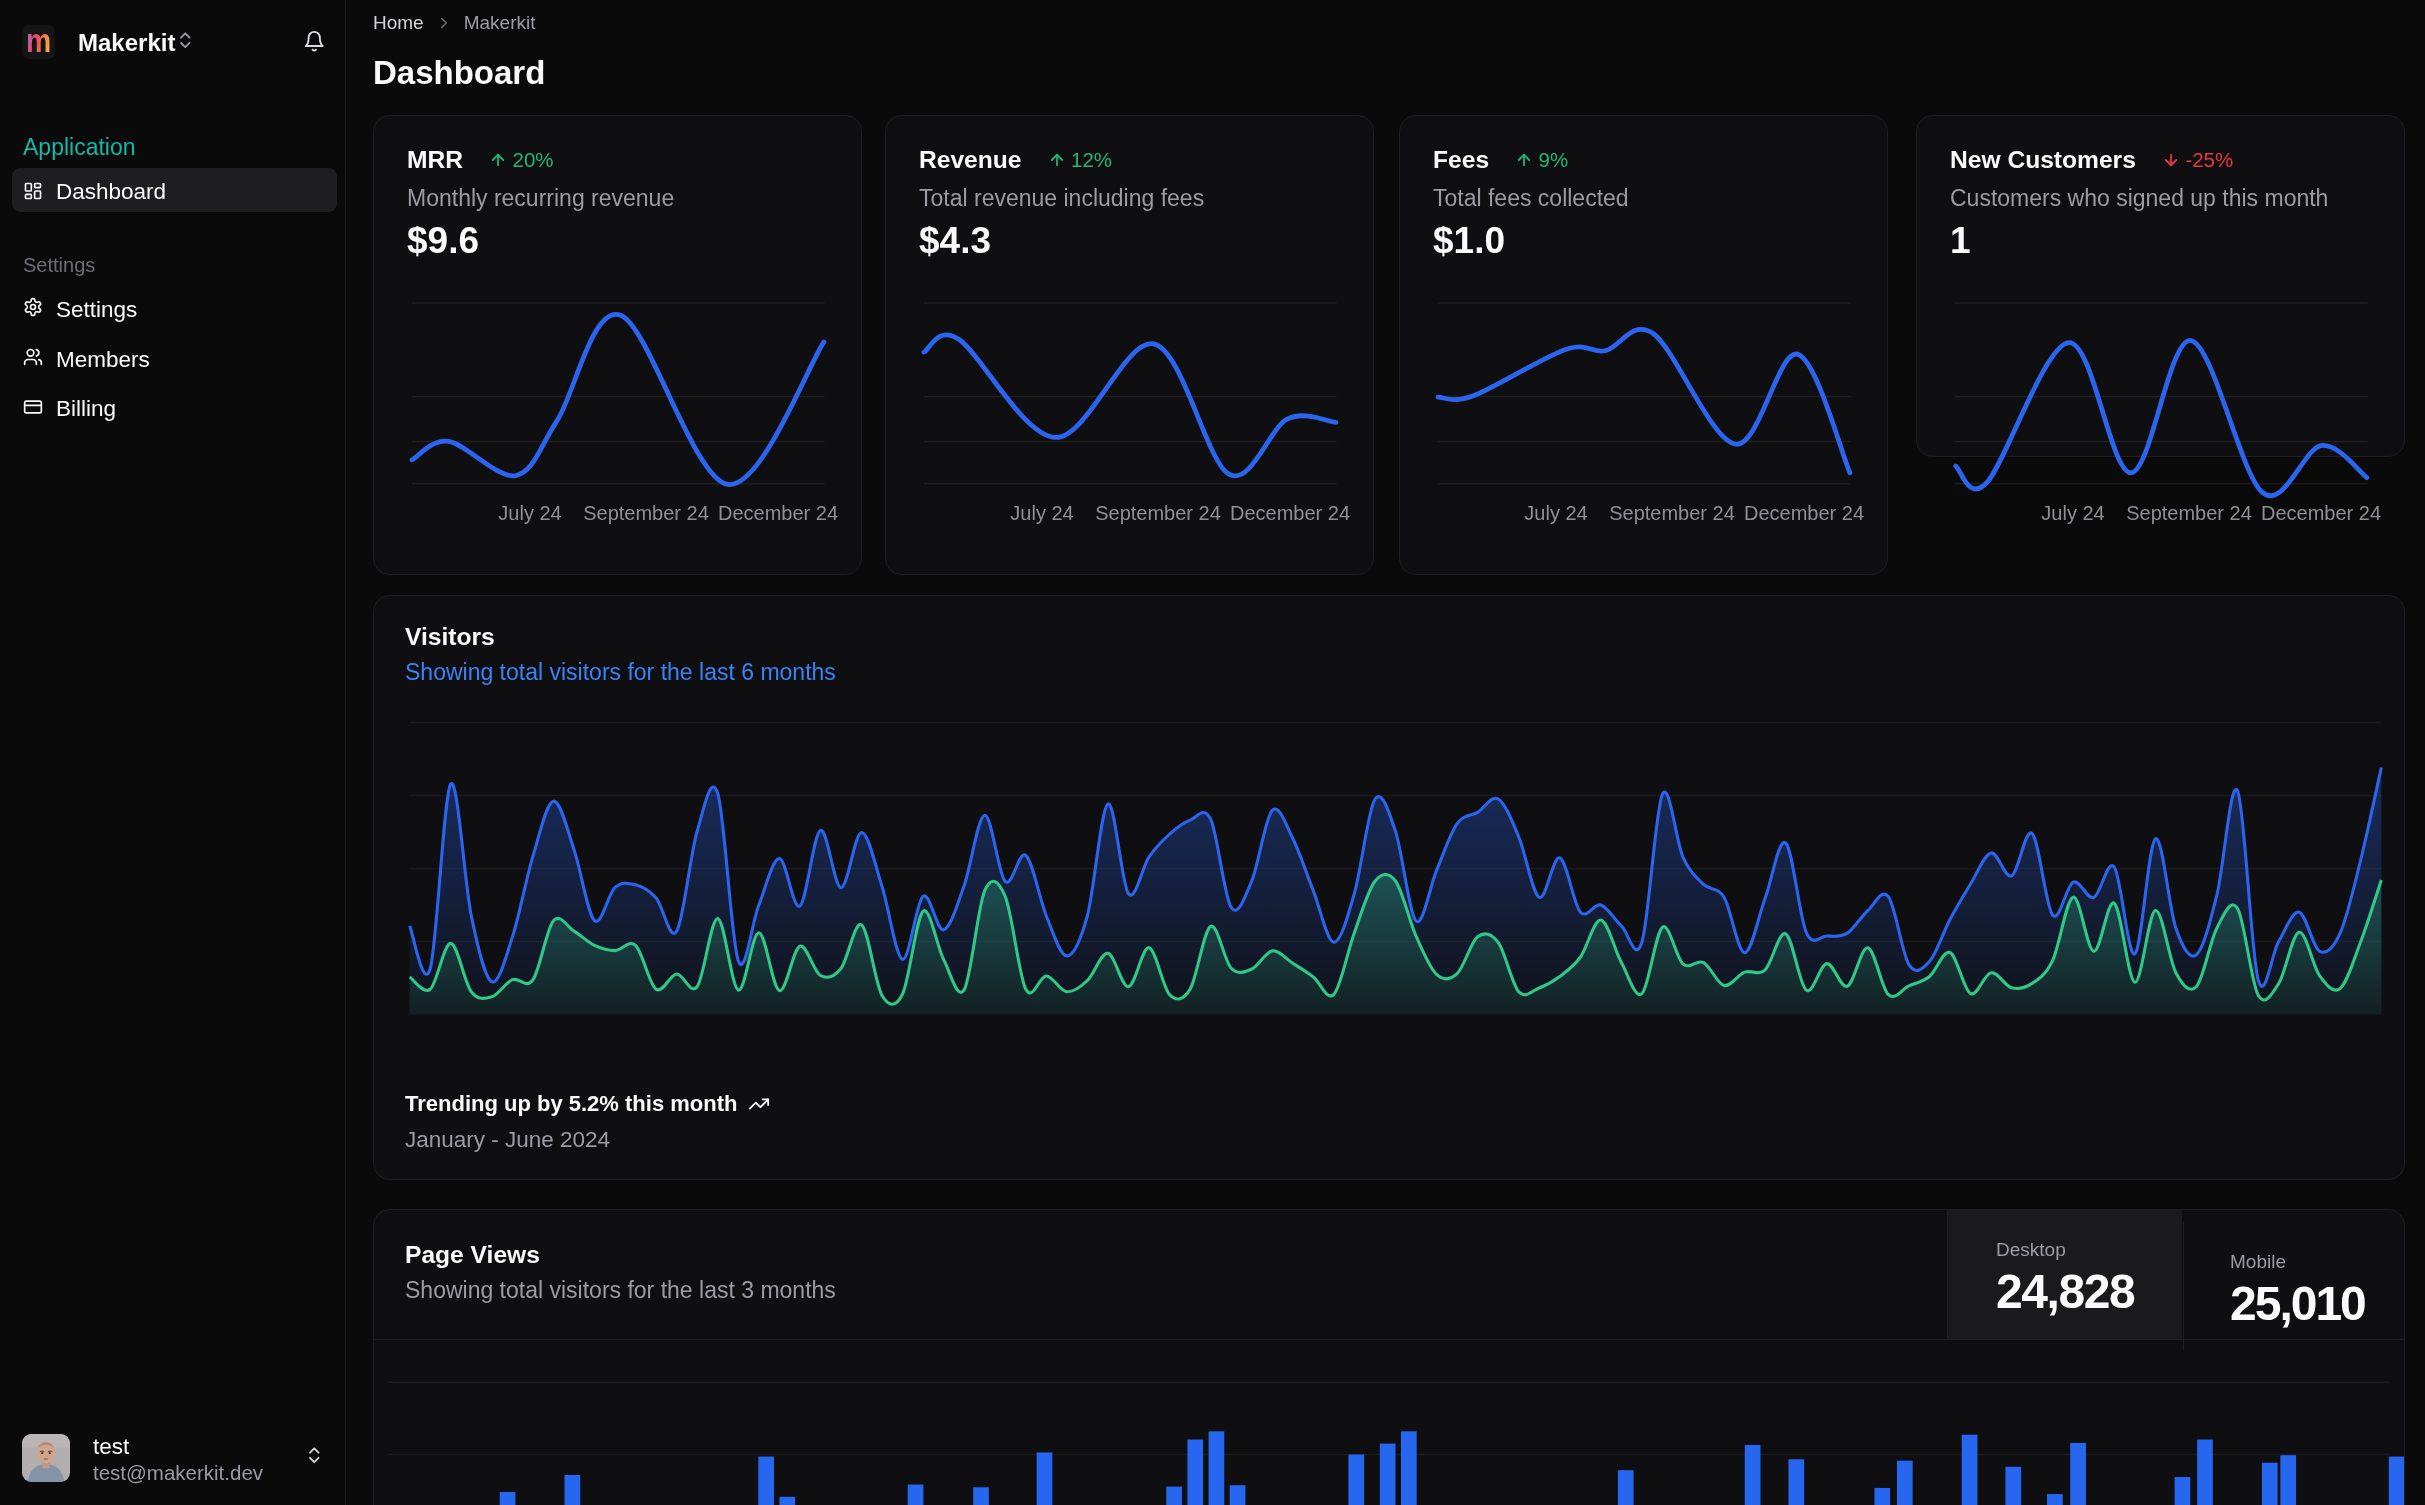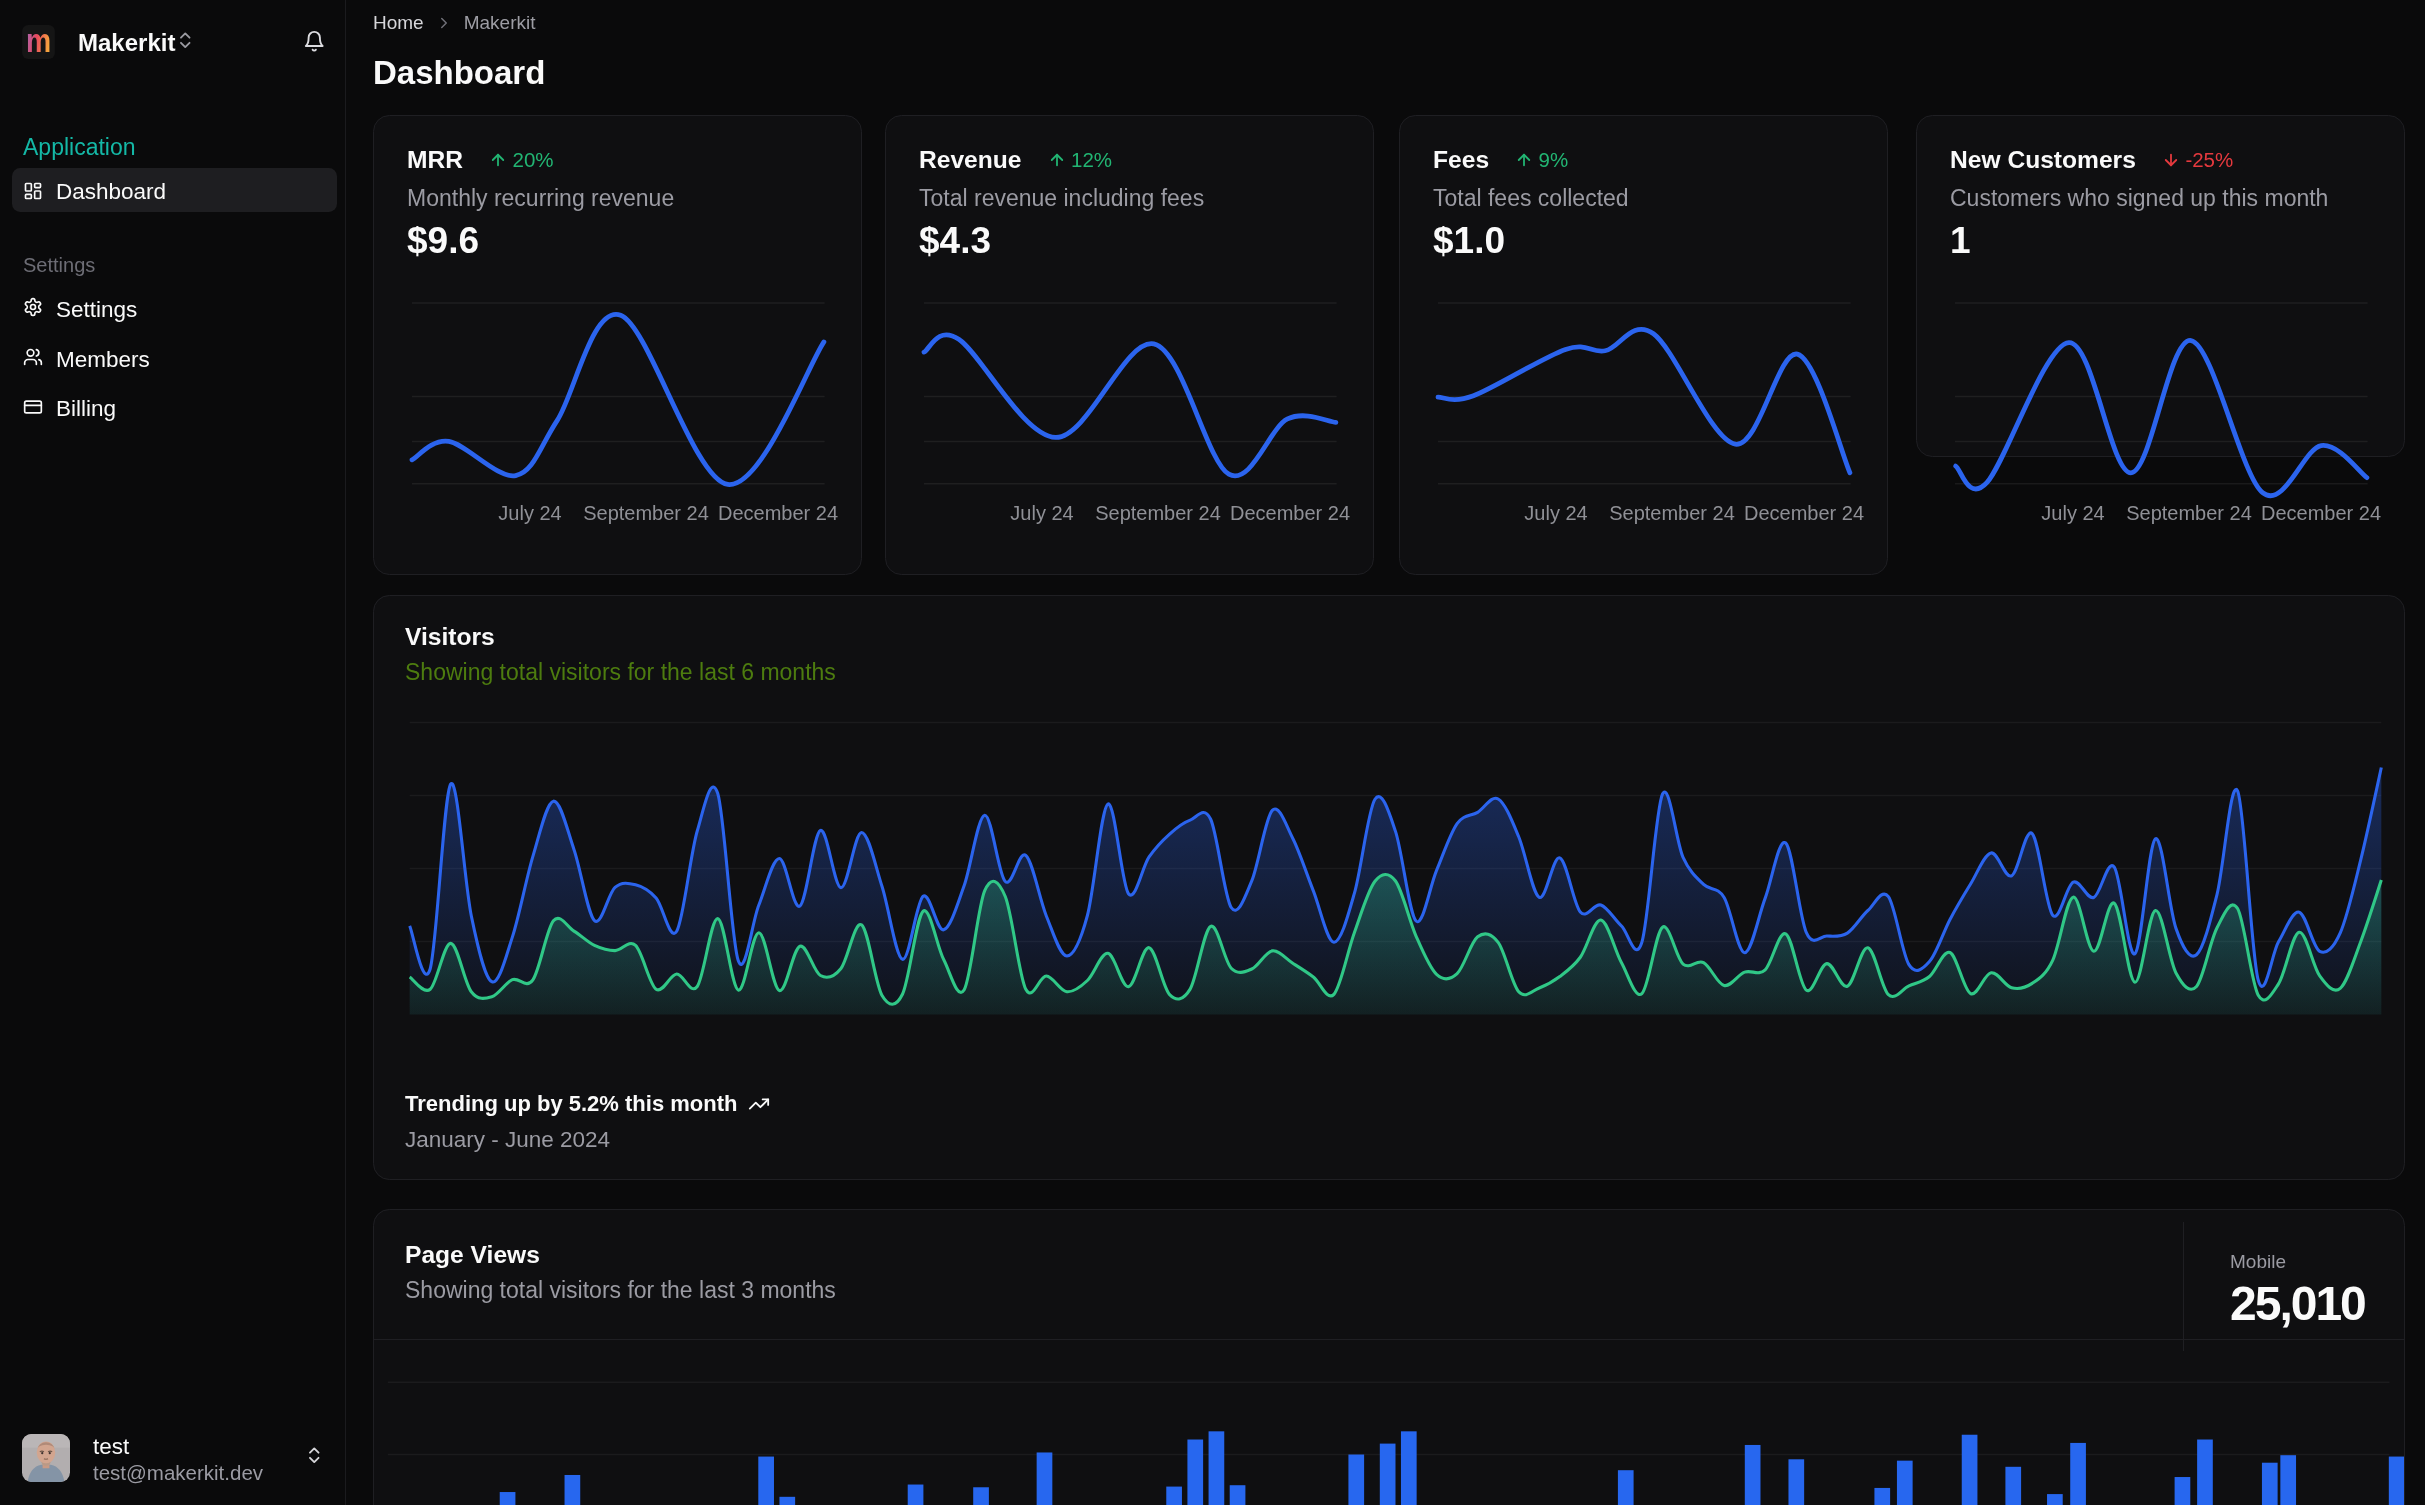--- a/index.html
+++ b/index.html
@@ -226,33 +226,37 @@
         <line x1="0" y1="275" x2="605" y2="275" stroke="rgba(255,255,255,0.065)" stroke-width="2"></line>
         <path d="M1.0 249.0 C8.7 253.0 19.3 303.2 47.0 273.0 C74.7 242.8 131.8 70.3 167.0 68.0 C202.2 65.7 228.2 259.5 258.0 259.0 C287.8 258.5 313.8 60.2 346.0 65.0 C378.2 69.8 419.2 262.3 451.0 288.0 C482.8 313.7 511.5 222.7 537.0 219.0 C562.5 215.3 592.8 258.2 604.0 266.0" fill="none" stroke="#2b64ee" stroke-width="7" stroke-linecap="round"></path>
       </svg></div>
   <div style="position:absolute;left:156px;top:386px;transform:translateX(-50%);font-size:20px;color:#8f9096;white-space:nowrap">July 24</div>
     <div style="position:absolute;left:272px;top:386px;transform:translateX(-50%);font-size:20px;color:#8f9096;white-space:nowrap">September 24</div>
     <div style="position:absolute;left:404px;top:386px;transform:translateX(-50%);font-size:20px;color:#8f9096;white-space:nowrap">December 24</div>
 </div>
 
 <div class="cardframe" style="left:373px;top:595px;width:2032px;height:585px">
   <div style="position:absolute;left:31px;top:27px;font-size:24.6px;font-weight:700;color:#fafafa">Visitors</div>
-  <div style="position:absolute;left:31px;top:63px;font-size:23px;color:#4d7c0f">Showing total visitors for the last 6 months</div>
+  <div style="position:absolute;left:31px;top:63px;font-size:23px;color:#3b82f6">Showing total visitors for the last 6 months</div>
   <div style="position:absolute;left:31px;top:495px;display:flex;align-items:center;gap:11px">
     <span style="font-size:22px;font-weight:700;color:#fafafa">Trending up by 5.2% this month</span>
     <svg width="22" height="22" viewBox="0 0 24 24" fill="none" stroke="#fafafa" stroke-width="2" stroke-linecap="round" stroke-linejoin="round">
         <polyline points="22 7 13.5 15.5 8.5 10.5 2 17"></polyline>
         <polyline points="16 7 22 7 22 13"></polyline>
       </svg>
   </div>
   <div style="position:absolute;left:31px;top:531px;font-size:22.5px;color:#9b9ba3">January - June 2024</div>
 </div>
 
 <div class="cardframe" style="left:373px;top:1209px;width:2032px;height:478px;overflow:hidden">
   <div style="position:absolute;left:31px;top:31px;font-size:24.6px;font-weight:700;color:#fafafa">Page Views</div>
   <div style="position:absolute;left:31px;top:67px;font-size:23px;color:#9b9ba3">Showing total visitors for the last 3 months</div>
+  <div style="position:absolute;left:1573px;top:0;width:235px;height:129px;background:#1a1a1d;border-left:1.4px solid #1f1f23">
+    <div style="position:absolute;left:48px;top:29px;font-size:19px;color:#9b9ba3">Desktop</div>
+    <div style="position:absolute;left:48px;top:54px;font-size:48px;font-weight:700;letter-spacing:-1.4px;color:#fafafa">24,828</div>
+  </div>
   <div style="position:absolute;left:1809px;top:12px;width:223px;height:129px;border-left:1.4px solid #1f1f23">
     <div style="position:absolute;left:46px;top:29px;font-size:19px;color:#9b9ba3">Mobile</div>
     <div style="position:absolute;left:46px;top:54px;font-size:48px;font-weight:700;letter-spacing:-2px;color:#fafafa">25,010</div>
   </div>
   <div style="position:absolute;left:0;top:129px;width:2032px;height:1.4px;background:#1f1f23"></div>
 </div>
 
 
 </body></html>

